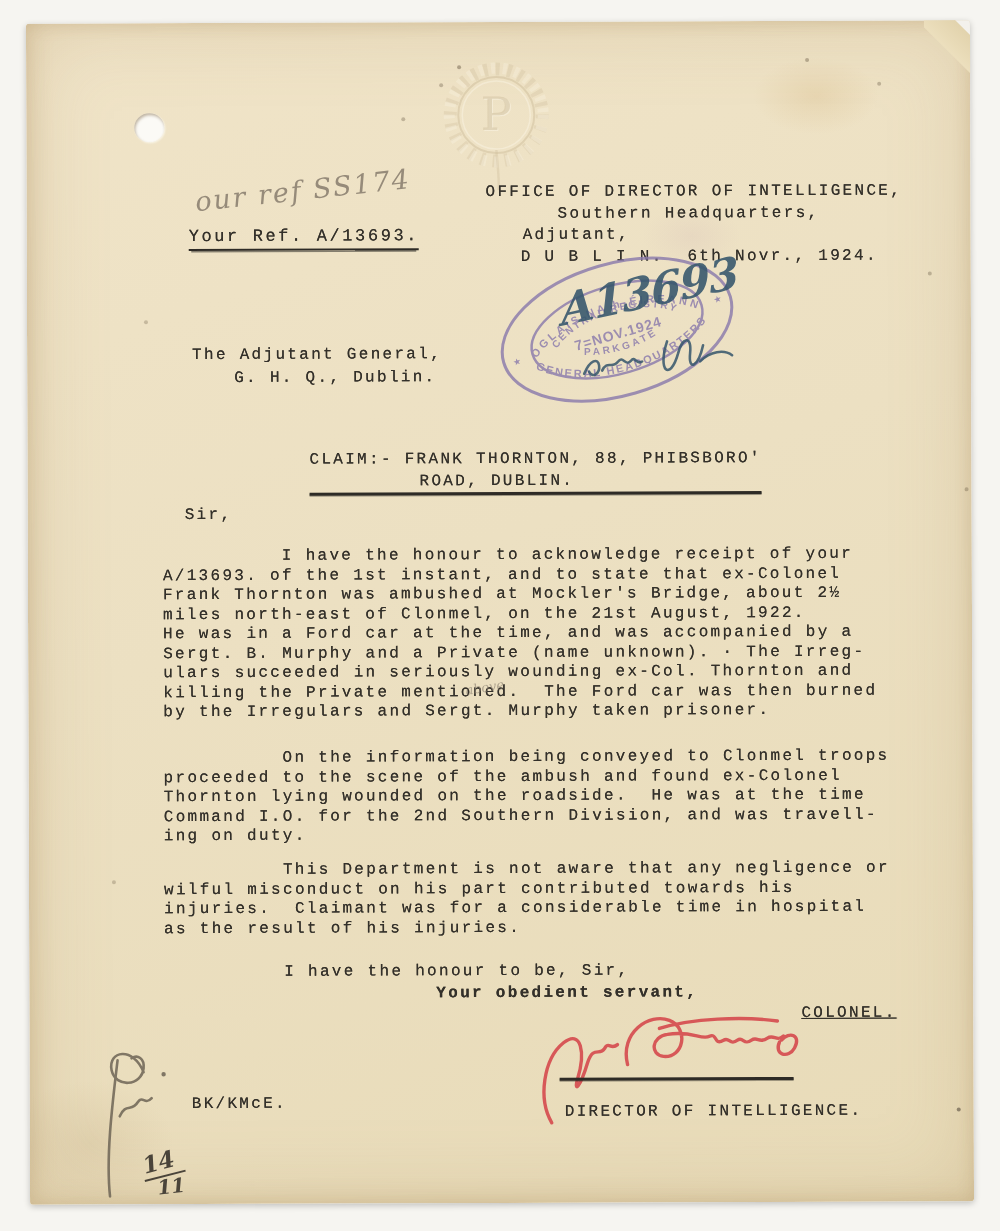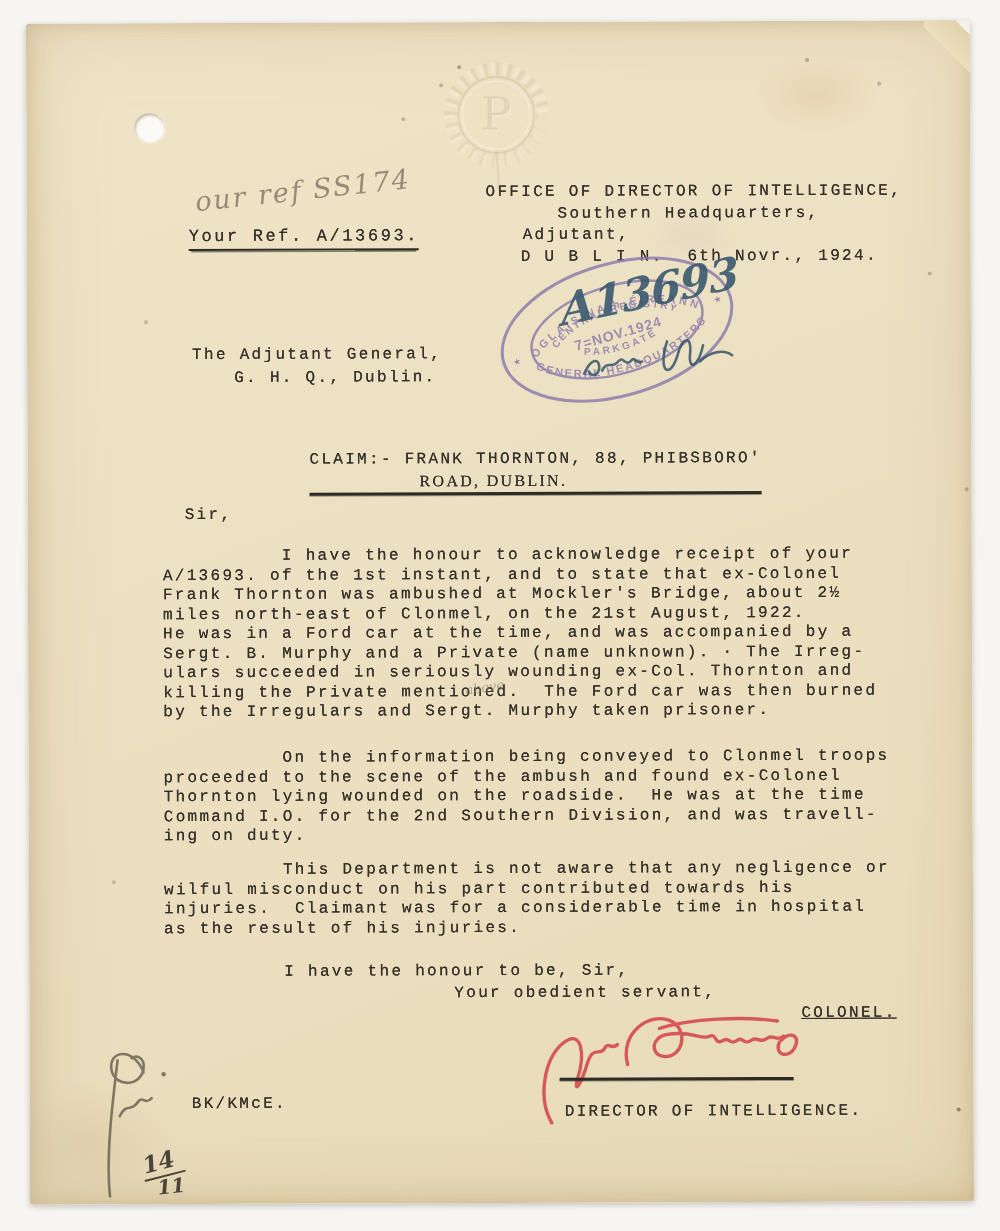--- a/index.html
+++ b/index.html
@@ -120,21 +120,21 @@
       <path d="M30,49 C35,38 40,48 46,40 C51,33 53,46 59,39 C63,34 64,44 70,40"></path>
       <path d="M95,20 C85,50 98,60 106,32 C110,16 120,13 118,32 C116,50 126,46 131,24"></path>
       <path d="M128,40 C138,30 152,28 160,34"></path>
     </g>
   </svg>
 
   <div class="typed" style="left:165px;top:323px;">The Adjutant General,</div>
   <div class="typed" style="left:207px;top:346px;text-align:center;">G. H. Q., Dublin.</div>
 
   <div class="typed" style="left:282px;top:428px;">CLAIM:- FRANK THORNTON, 88, PHIBSBORO'</div>
-  <div class="typed" style="left:392px;top:450px;font-family:Liberation Serif, serif;">ROAD, DUBLIN.</div>
+  <div class="typed" style="left:392px;top:450px;">ROAD, DUBLIN.</div>
   <div class="rule" style="left:282px;top:470px;width:452px;"></div>
 
   <div class="typed" style="left:157px;top:483px;">Sir,</div>
 
   <div class="body-block" style="top:524px;">
     <div>          I have the honour to acknowledge receipt of your</div>
     <div>A/13693. of the 1st instant, and to state that ex-Colonel</div>
     <div>Frank Thornton was ambushed at Mockler's Bridge, about 2½</div>
     <div>miles north-east of Clonmel, on the 21st August, 1922.</div>
     <div>He was in a Ford car at the time, and was accompanied by a</div>
@@ -154,21 +154,21 @@
   </div>
 
   <div class="body-block" style="top:838px;">
     <div>          This Department is not aware that any negligence or</div>
     <div>wilful misconduct on his part contributed towards his</div>
     <div>injuries.  Claimant was for a considerable time in hospital</div>
     <div>as the result of his injuries.</div>
   </div>
 
   <div class="typed" style="left:255px;top:940px;">I have the honour to be, Sir,</div>
-  <div class="typed" style="left:425px;top:962px;">Your obedient servant,</div>
+  <div class="typed" style="left:407px;top:962px;font-weight:bold;">Your obedient servant,</div>
 
   <svg style="left:500px;top:985px;" width="300" height="120" viewBox="0 0 300 120">
     <g fill="none" stroke="#d64a4e" stroke-width="3.4" stroke-linecap="round" opacity=".9">
       <path d="M22,116 C8,92 14,52 34,36 C52,22 56,46 48,72 C44,86 50,82 58,56 C64,38 70,50 75,42 C79,34 81,44 88,38"></path>
       <path d="M98,58 C90,26 120,6 140,14 C160,22 154,52 134,50 C120,48 122,30 138,28 C162,24 172,34 180,30 C188,26 184,40 194,34 C200,30 200,40 208,34 C214,30 214,40 222,34 C228,30 230,38 238,32 C244,28 248,36 254,30"></path>
       <path d="M130,22 C162,12 214,10 248,15"></path>
       <path d="M252,34 C260,25 272,29 265,42 C259,53 244,49 250,36"></path>
     </g>
   </svg>
   <div class="rule" style="left:530px;top:1056px;width:234px;"></div>

